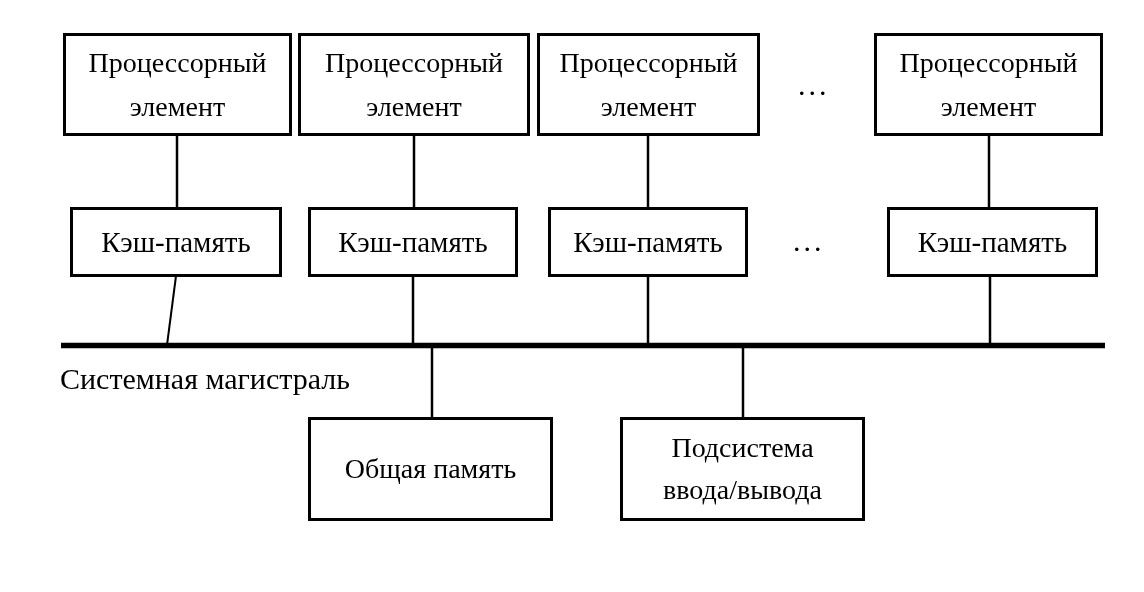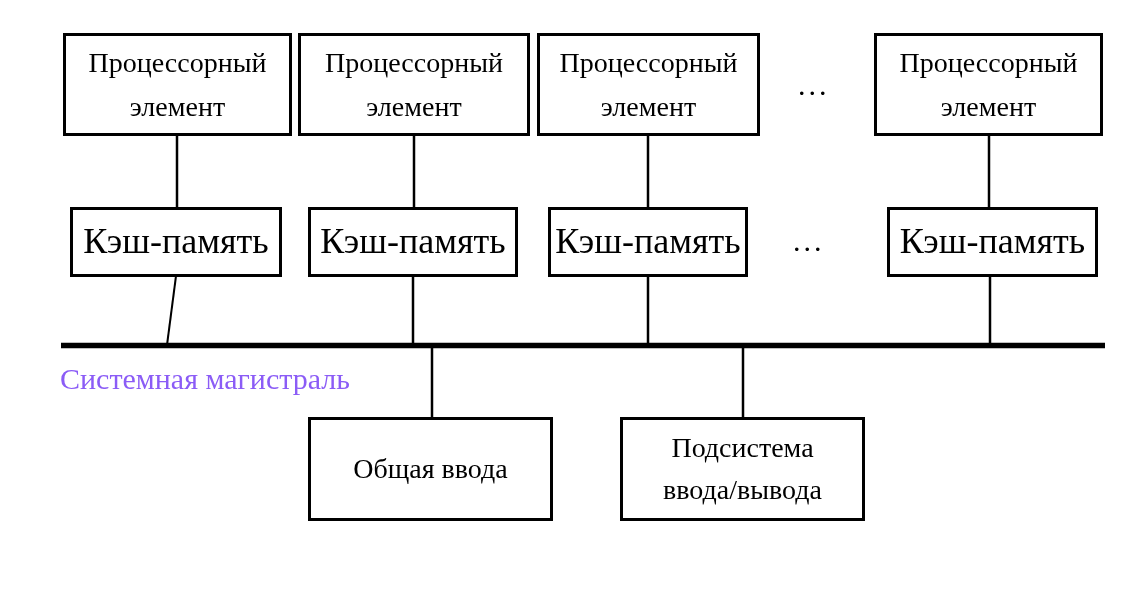--- a/index.html
+++ b/index.html
@@ -28,35 +28,35 @@
     box-sizing: border-box;
     background: #ffffff;
     border: 3px solid #000000;
     display: flex;
     align-items: center;
     justify-content: center;
     text-align: center;
     color: #000000;
   }
   .proc-box   { top: 33px;  height: 103px; font-size: 28px; line-height: 1.55; }
-  .cache-box  { top: 207px; height: 70px;  font-size: 36px; line-height: 1.2; justify-content: center; }
+  .cache-box  { top: 207px; height: 70px;  font-size: 29px; line-height: 1.2; justify-content: center; }
   .bottom-box { top: 417px; height: 104px; font-size: 28px; line-height: 1.5; }
   .label-pad  { padding: 0 0; }
   .ellipsis {
     position: absolute;
     font-size: 30px;
     letter-spacing: 3px;
     color: #000000;
   }
   #bus-label {
     position: absolute;
     left: 60px;
     top: 362px;
     font-size: 30px;
-    color: #8b5cf6;
+    color: #000000;
     white-space: nowrap;
   }
 </style>
 </head>
 <body>
 
 <div id="stage">
 
   <svg id="wires" viewBox="0 0 1144 592" xmlns="http://www.w3.org/2000/svg">
 
@@ -102,19 +102,19 @@
   </div>
   <div class="box cache-box" style="left:887px; width:211px;">
     <span>Кэш-память</span>
   </div>
 
   <div class="ellipsis" style="left:793px; top:224px;">...</div>
 
   <div id="bus-label">Системная магистраль</div>
 
   <div class="box bottom-box" style="left:308px; width:245px;">
-    <span class="label-pad">Общая ввода</span>
+    <span class="label-pad">Общая память</span>
   </div>
   <div class="box bottom-box" style="left:620px; width:245px;align-items:center;">
     <span class="label-pad" style="max-width:210px;">Подсистема ввода/вывода</span>
   </div>
 
 </div>
 
 </body></html>

